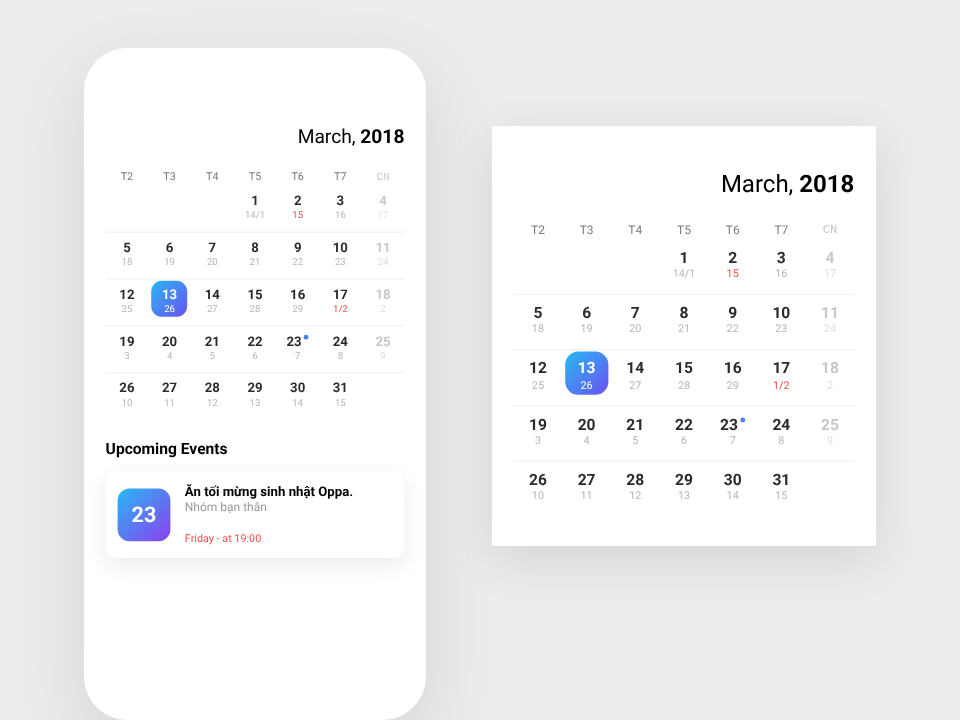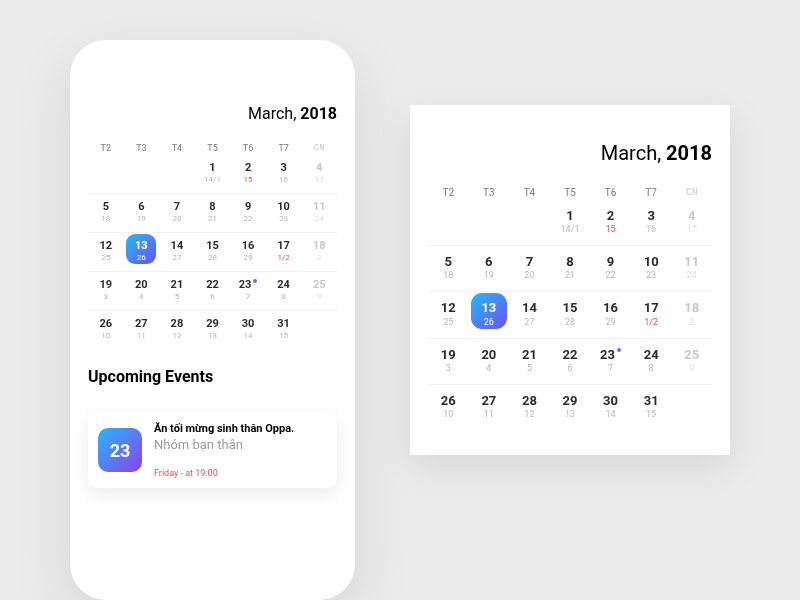--- a/index.html
+++ b/index.html
@@ -122,41 +122,41 @@
       margin-left: 2px;
     }
     .row-sep {
       grid-column: 1 / -1;
       height: 1px;
       background: #f1f1f1;
       margin: 1px 0;
     }
 
     .upcoming { padding: 8px 6px; }
-    .upcoming h3 { font-size: 16px; font-weight: 700; margin-bottom: 26px; }
+    .upcoming h3 { font-size: 13px; font-weight: 700; margin-bottom: 11px; }
     .evcard {
       display: flex;
       align-items: center;
       background: #fff;
       border-radius: 10px;
       box-shadow: 0 6px 18px rgba(0,0,0,.08);
       padding: 10px;
     }
     .evcard .date {
       width: 44px; height: 44px;
       border-radius: 10px;
       background: linear-gradient(135deg, #28B8F4, #8B3FF0);
       color: #fff;
       display: flex; align-items: center; justify-content: center;
       font-weight: 700; font-size: 18px;
       margin-right: 12px;
     }
     .evcard .body { flex: 1; }
     .evcard .t  { font-size: 11px; font-weight: 700; }
-    .evcard .st { font-size: 13px; color: #9a9a9a; margin-top: 2px; }
+    .evcard .st { font-size: 10px; color: #9a9a9a; margin-top: 2px; }
     .evcard .tm { font-size: 9px; color: #f04e4e; margin-top: 16px; }
 
     
     .widget {
       position: absolute;
       top: 105px;
       left: 410px;
       width: 320px;
       background: #fff;
       padding: 22px 12px 14px;
@@ -320,21 +320,21 @@
         </div>
         <div class="day"></div>
       </div>
   </div>
 
   <div class="upcoming">
     <h3>Upcoming Events</h3>
     <div class="evcard">
       <div class="date">23</div>
       <div class="body">
-        <div class="t">Ăn tối mừng sinh thân Oppa.</div>
+        <div class="t">Ăn tối mừng sinh nhật Oppa.</div>
         <div class="st">Nhóm bạn thân</div>
         <div class="tm">Friday - at 19:00</div>
       </div>
     </div>
   </div>
 </div>
 
 <div class="widget">
   <div class="cal">
     <h2>

